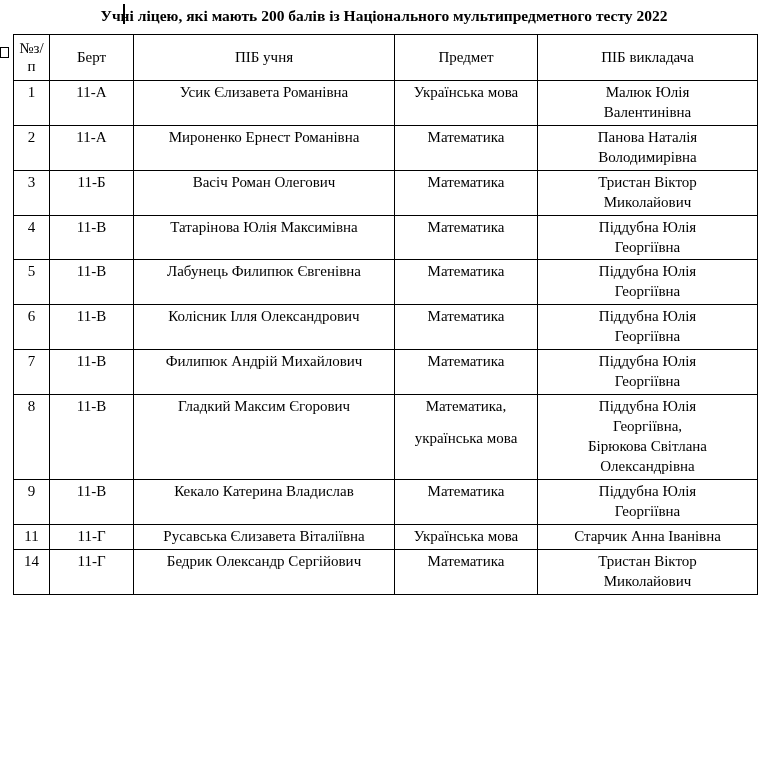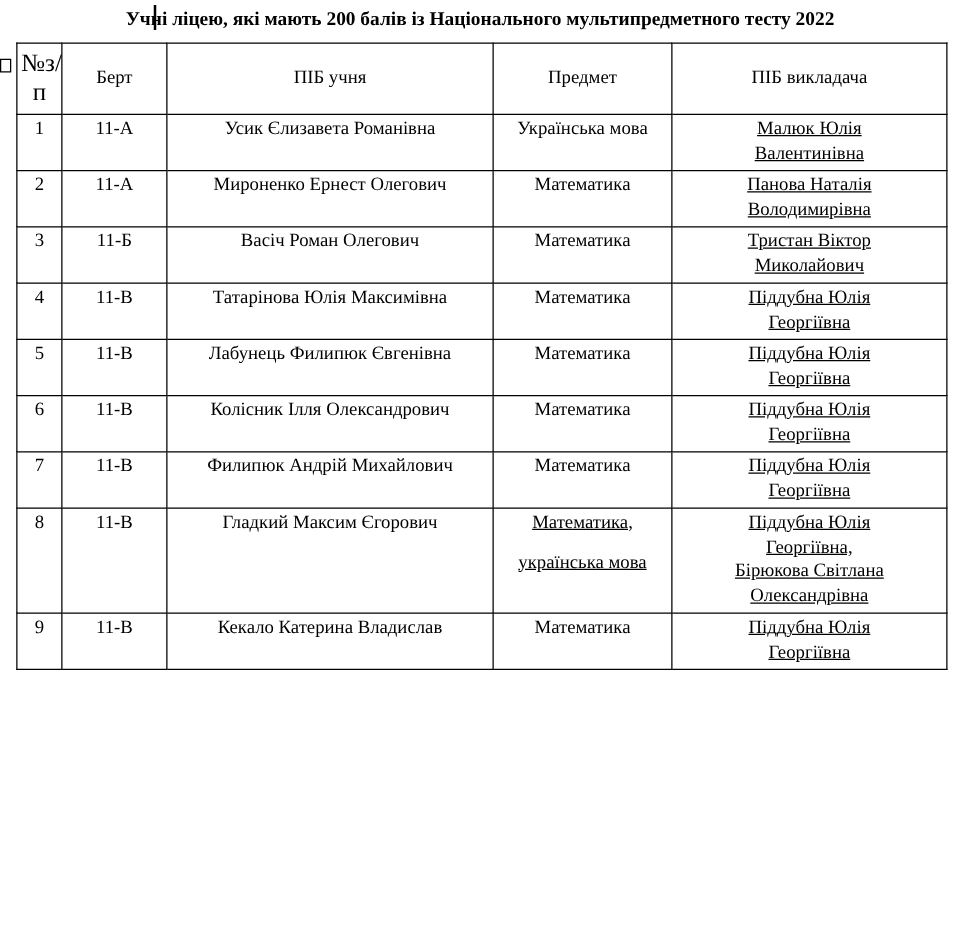--- a/index.html
+++ b/index.html
@@ -65,23 +65,23 @@
     padding-top: 5px;
     padding-bottom: 5px;
   }
   .c-num { width: 36px; }
   .c-group { width: 84px; }
   .c-pupil { width: 261px; }
   .c-subject { width: 143px; }
   .c-teacher { width: 220px; }
   .hdr-num {
     line-height: 1.15;
-    font-size: 20px;
-  }
-  .cell-multiline span { display: block; text-decoration: underline; }
+    font-size: 15px;
+  }
+  .cell-multiline span { display: block; }
   .cell-gap span.gap { margin-top: 12px; }
 </style>
 </head>
 <body>
 
 <div class="page">
 
   <div class="title-bar"></div>
   <div class="doc-title">Учні ліцею, які мають 200 балів із Національного мультипредметного тесту 2022</div>
   <div class="left-marker"></div>
@@ -112,21 +112,21 @@
           <td>Усик Єлизавета Романівна</td>
           <td>Українська мова</td>
           <td class="cell-multiline">
             <span>Малюк Юлія</span>
             <span>Валентинівна</span>
           </td>
         </tr>
         <tr>
           <td>2</td>
           <td>11-А</td>
-          <td>Мироненко Ернест Олегович</td>
+          <td>Мироненко Ернест Романівна</td>
           <td>Математика</td>
           <td class="cell-multiline">
             <span>Панова Наталія</span>
             <span>Володимирівна</span>
           </td>
         </tr>
         <tr>
           <td>3</td>
           <td>11-Б</td>
           <td>Васіч Роман Олегович</td>
@@ -194,16 +194,35 @@
         <tr>
           <td>9</td>
           <td>11-В</td>
           <td>Кекало Катерина Владислав</td>
           <td>Математика</td>
           <td class="cell-multiline">
             <span>Піддубна Юлія</span>
             <span>Георгіївна</span>
           </td>
         </tr>
+        <tr>
+          <td>11</td>
+          <td>11-Г</td>
+          <td>Русавська Єлизавета Віталіївна</td>
+          <td>Українська мова</td>
+          <td class="cell-multiline">
+            <span>Старчик Анна Іванівна</span>
+          </td>
+        </tr>
+        <tr>
+          <td>14</td>
+          <td>11-Г</td>
+          <td>Бедрик Олександр Сергійович</td>
+          <td>Математика</td>
+          <td class="cell-multiline">
+            <span>Тристан Віктор</span>
+            <span>Миколайович</span>
+          </td>
+        </tr>
       </tbody>
   </table>
 
 </div>
 
 </body></html>

